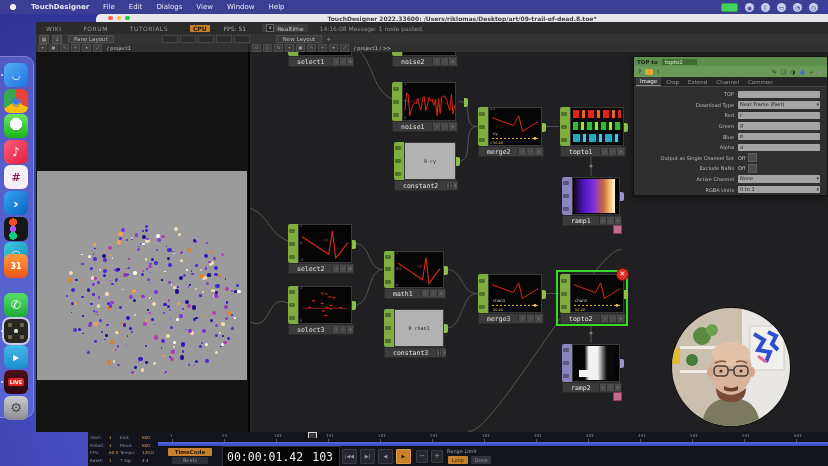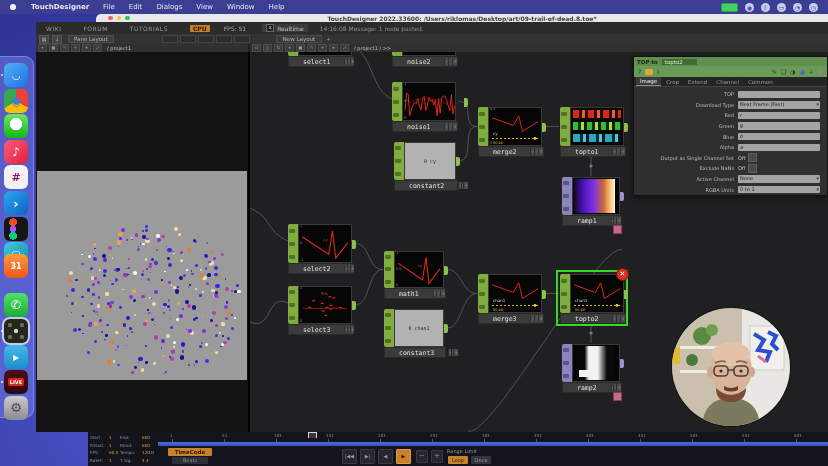--- a/index.html
+++ b/index.html
@@ -60,21 +60,21 @@
   .node-box{position:absolute;left:0;top:0;display:flex;}
   .conn-col{width:10px;display:flex;flex-direction:column;justify-content:space-around;align-items:flex-start;border-radius:2px 0 0 2px;}
   .conn-col.chop{background:#7fae3e;}
   .conn-col.top{background:#8a84c0;}
   .nub{width:6px;height:4px;border-radius:1px;margin-left:1px;background:rgba(0,0,0,.35);}
   .viewer{position:relative;background:#060606;border:1px solid #3a3a3a;overflow:hidden;flex:1;}
   .outnub{position:absolute;width:4px;height:9px;border-radius:0 2px 2px 0;}
   .outnub.chop{background:#8fbe4a;}
   .outnub.top{background:#9a94d0;}
   .nname{position:absolute;left:0;display:flex;align-items:center;background:#3b3b3b;border:1px solid #2a2a2a;height:9px;}
-  .nname .lbl{font-family:"DejaVu Sans Mono",monospace;font-size:6.5px;color:#e2e2e2;padding:0 14px;white-space:nowrap;}
+  .nname .lbl{font-family:"DejaVu Sans Mono",monospace;font-size:6.5px;color:#e2e2e2;padding:0 8px;white-space:nowrap;}
   .nbtn{width:7px;height:7px;background:#4a4a4a;border-left:1px solid #2e2e2e;color:#9a9a9a;font-size:4.5px;line-height:7px;text-align:center;}
   .axis-lbls{position:absolute;left:1px;top:0;display:flex;flex-direction:column;justify-content:space-between;height:100%;font-size:3.5px;color:#8a8a8a;line-height:1;z-index:2;}
   .node.selected .sel-ring{position:absolute;left:-4px;top:-4px;right:-4px;bottom:-13px;border:2px solid #38d828;}
   .err-badge{position:absolute;width:11px;height:11px;border-radius:50%;background:#d93025;border:1px solid #7a120c;color:#fff;font-size:7px;line-height:10px;text-align:center;right:-5px;top:-6px;z-index:5;}
   .pink-badge{position:absolute;width:7px;height:7px;background:#c46a8e;border:1px solid #8a3a5a;right:-2px;z-index:4;}
   .constant-body{position:absolute;inset:0;background:#b2b2b2;display:flex;align-items:center;justify-content:center;}
   .constant-body span{font-family:"DejaVu Sans Mono",monospace;font-size:5px;color:#2a2a2a;}
   .mb-row{position:absolute;left:2px;right:2px;height:22%;}
 
   
@@ -981,20 +981,24 @@
         <span class="rlabel" style="left: 636px;">601</span>
         <span class="rtick" style="left: 638px;"></span>
         <div id="playhead" style="left: 150px;"></div>
       </div>
     <div id="bluebar">
         <div class="inner"></div>
       </div>
     <div id="tl-controls">
       <div id="btn-timecode">TimeCode</div>
       <div id="btn-beats">Beats</div>
+      <div id="tc-display">
+        <span id="tc-text">00:00:01.42</span>
+        <span id="fr-text">103</span>
+      </div>
       <div id="transport">
           <div class="tpbtn" style="left: 254px;">|◀◀</div>
           <div class="tpbtn" style="left: 272px;">▶|</div>
           <div class="tpbtn" style="left: 290px;">◀</div>
           <div class="tpbtn active" style="left: 308px;">▶</div>
           <div class="zbtn" style="left: 328px;">−</div>
           <div class="zbtn" style="left: 343px;">+</div>
         </div>
       <div id="range-label">Range Limit</div>
       <div id="btn-loop">Loop</div>

